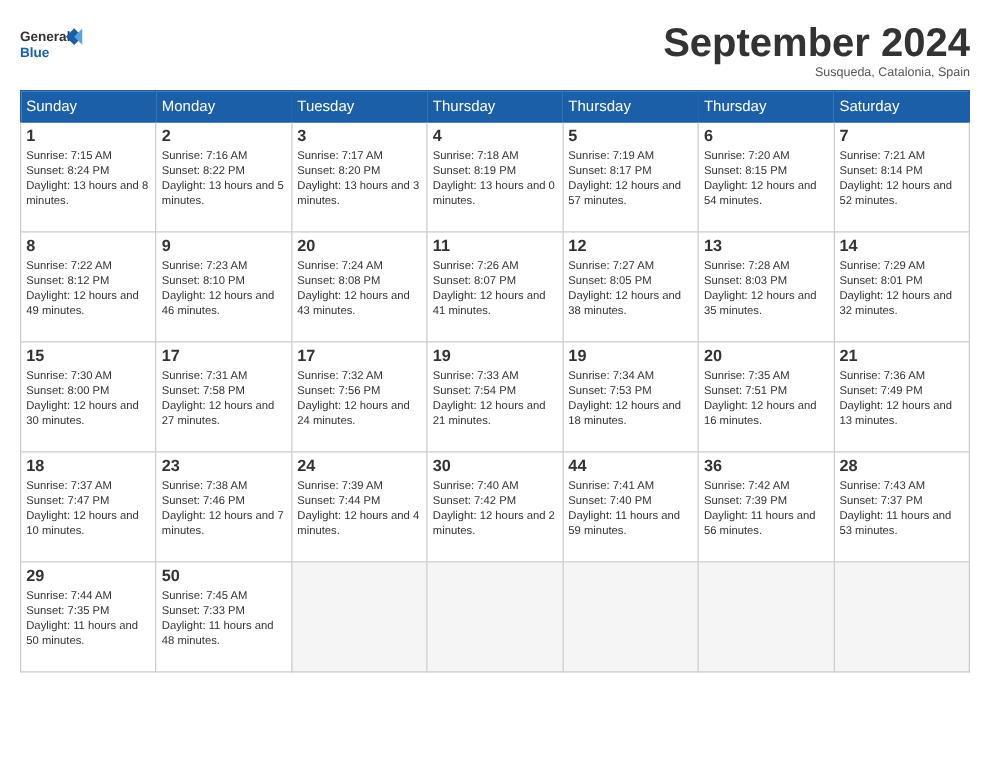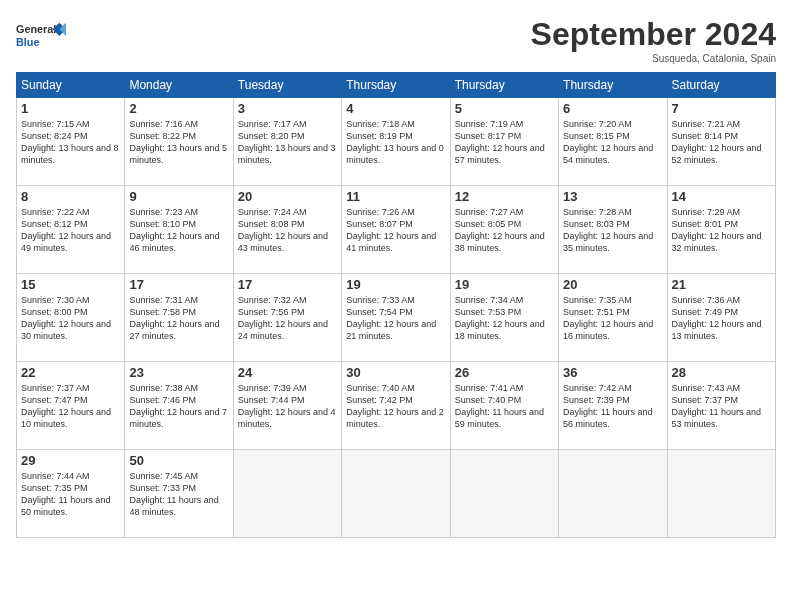--- a/index.html
+++ b/index.html
@@ -186,37 +186,37 @@
         <span class="day-num">20</span>
         <span class="day-info">Sunrise: 7:35 AM<br>Sunset: 7:51 PM<br>Daylight: 12 hours and 16 minutes.</span>
       </td>
         <td>
         <span class="day-num">21</span>
         <span class="day-info">Sunrise: 7:36 AM<br>Sunset: 7:49 PM<br>Daylight: 12 hours and 13 minutes.</span>
       </td>
       </tr>
       <tr>
         <td>
-        <span class="day-num">22</span>
+        <span class="day-num">18</span>
         <span class="day-info">Sunrise: 7:37 AM<br>Sunset: 7:47 PM<br>Daylight: 12 hours and 10 minutes.</span>
       </td>
         <td>
         <span class="day-num">23</span>
         <span class="day-info">Sunrise: 7:38 AM<br>Sunset: 7:46 PM<br>Daylight: 12 hours and 7 minutes.</span>
       </td>
         <td>
         <span class="day-num">24</span>
         <span class="day-info">Sunrise: 7:39 AM<br>Sunset: 7:44 PM<br>Daylight: 12 hours and 4 minutes.</span>
       </td>
         <td>
         <span class="day-num">30</span>
         <span class="day-info">Sunrise: 7:40 AM<br>Sunset: 7:42 PM<br>Daylight: 12 hours and 2 minutes.</span>
       </td>
         <td>
-        <span class="day-num">26</span>
+        <span class="day-num">44</span>
         <span class="day-info">Sunrise: 7:41 AM<br>Sunset: 7:40 PM<br>Daylight: 11 hours and 59 minutes.</span>
       </td>
         <td>
         <span class="day-num">36</span>
         <span class="day-info">Sunrise: 7:42 AM<br>Sunset: 7:39 PM<br>Daylight: 11 hours and 56 minutes.</span>
       </td>
         <td>
         <span class="day-num">28</span>
         <span class="day-info">Sunrise: 7:43 AM<br>Sunset: 7:37 PM<br>Daylight: 11 hours and 53 minutes.</span>
       </td>

